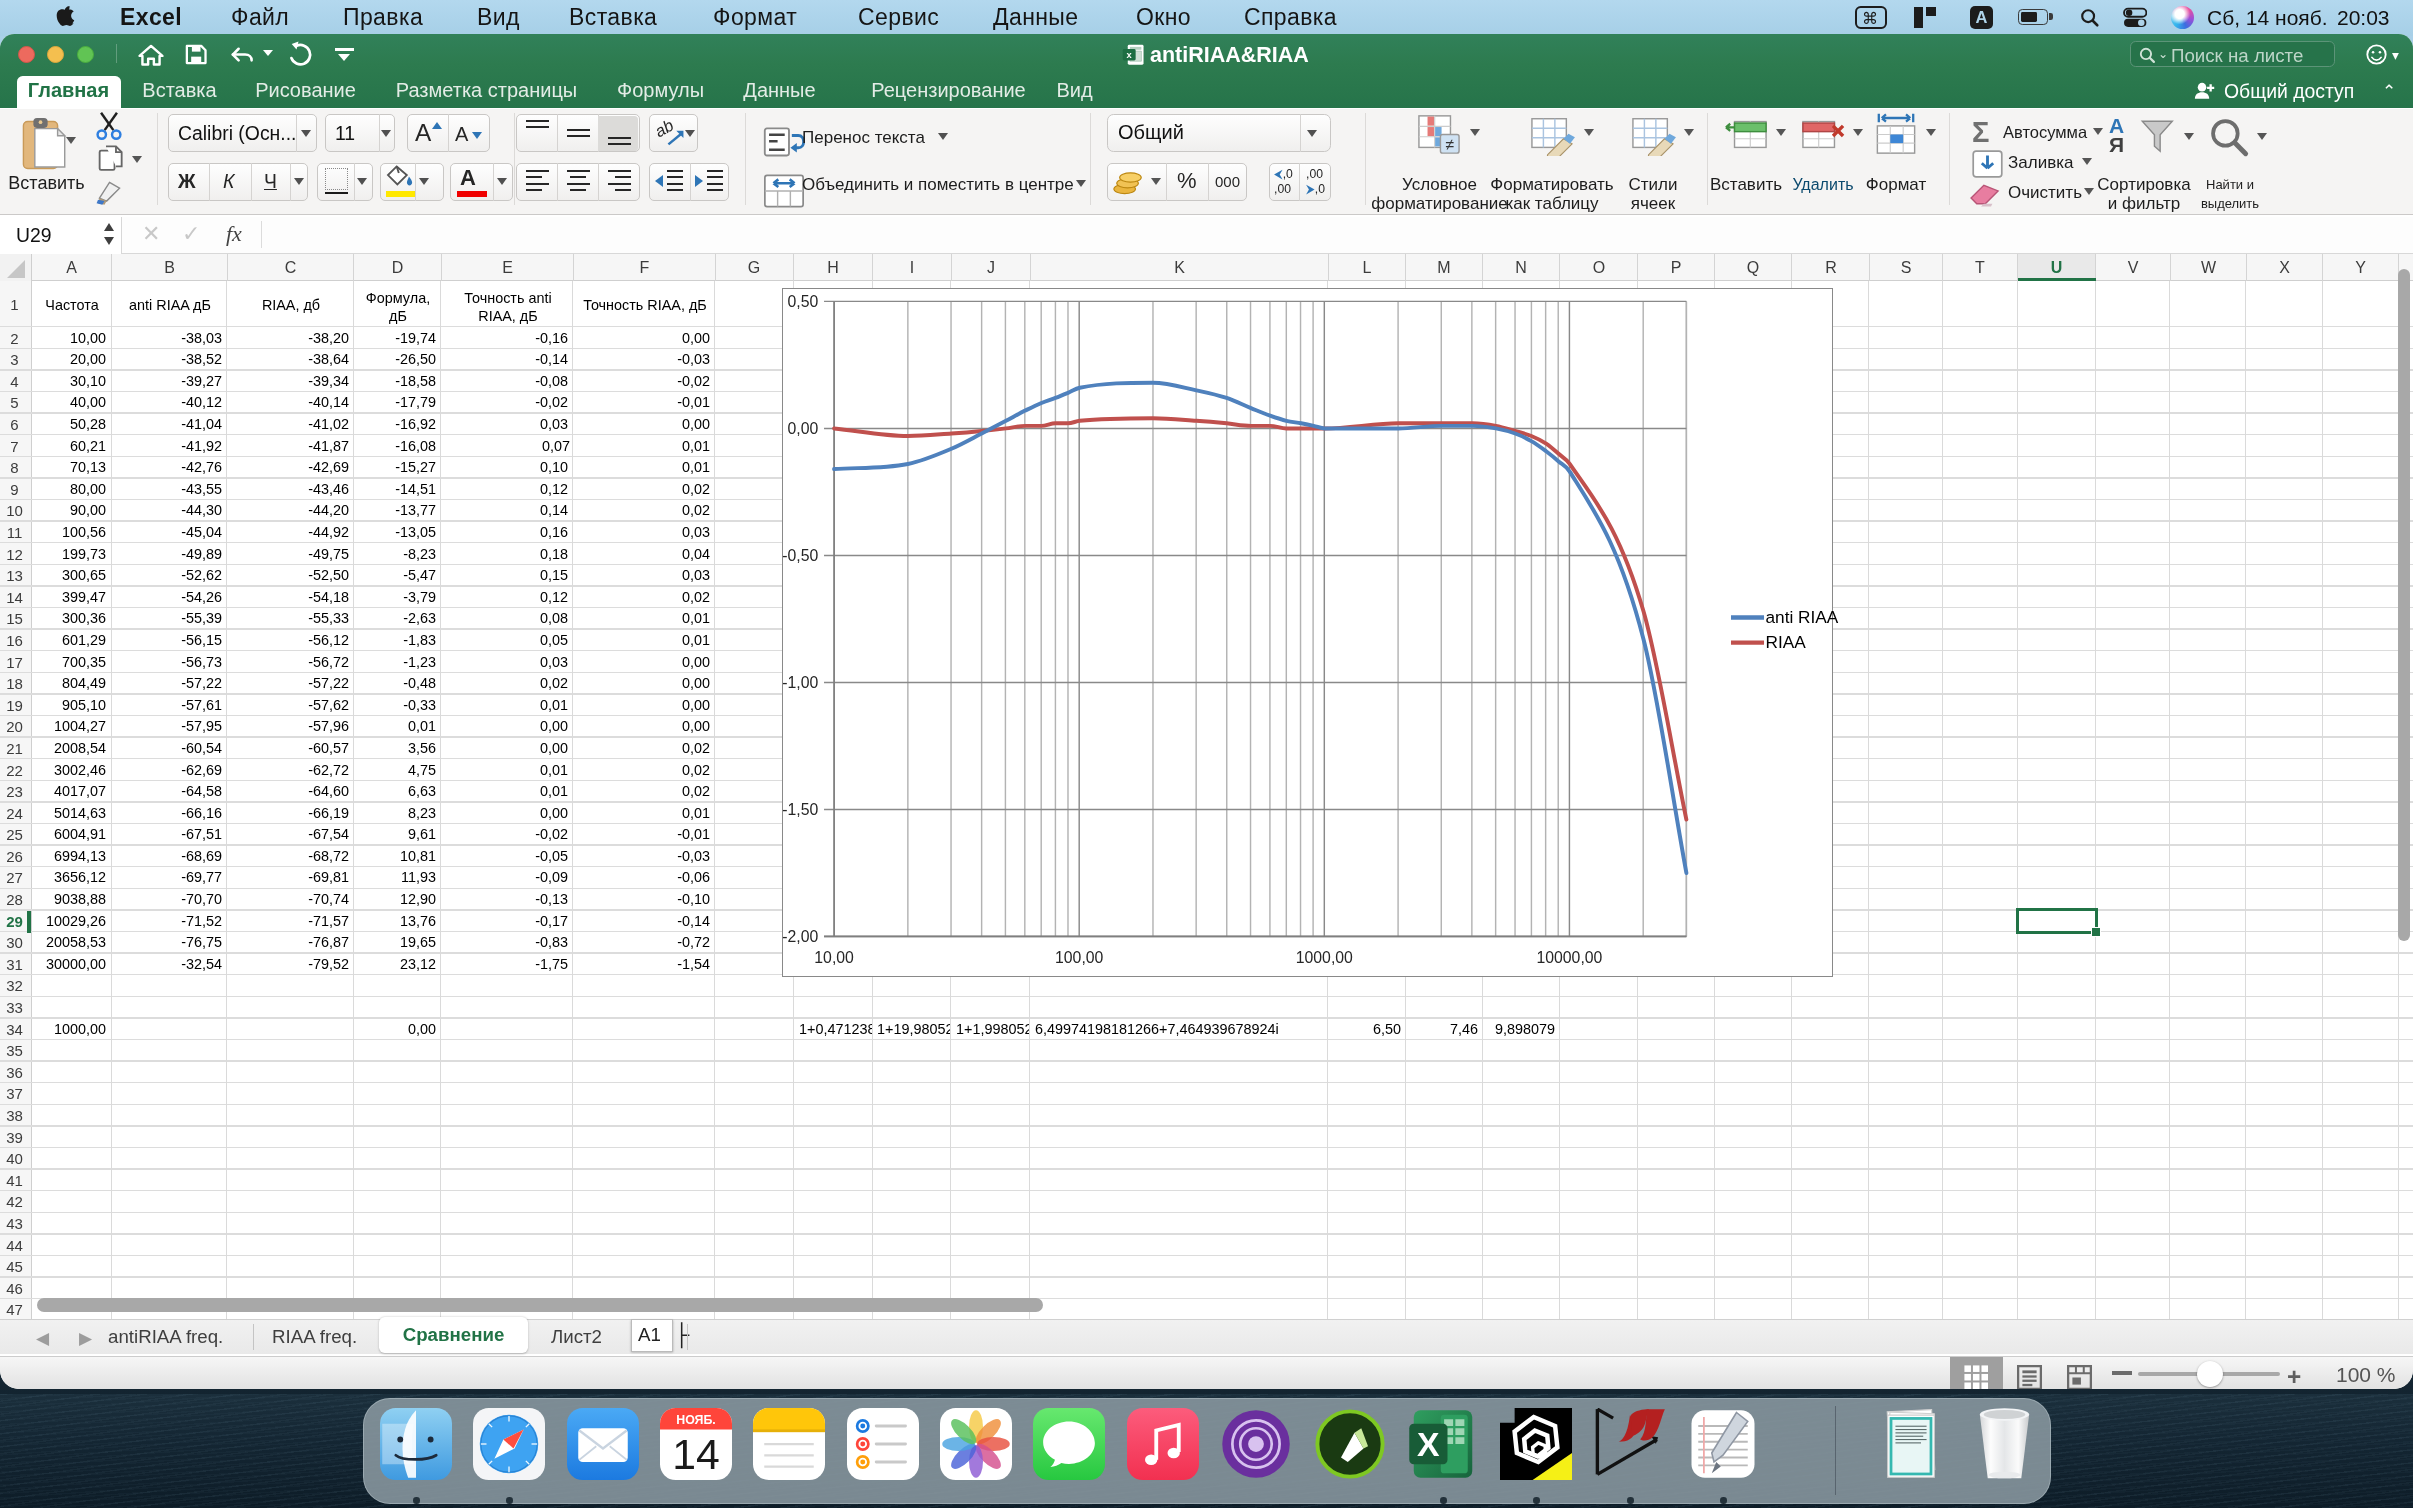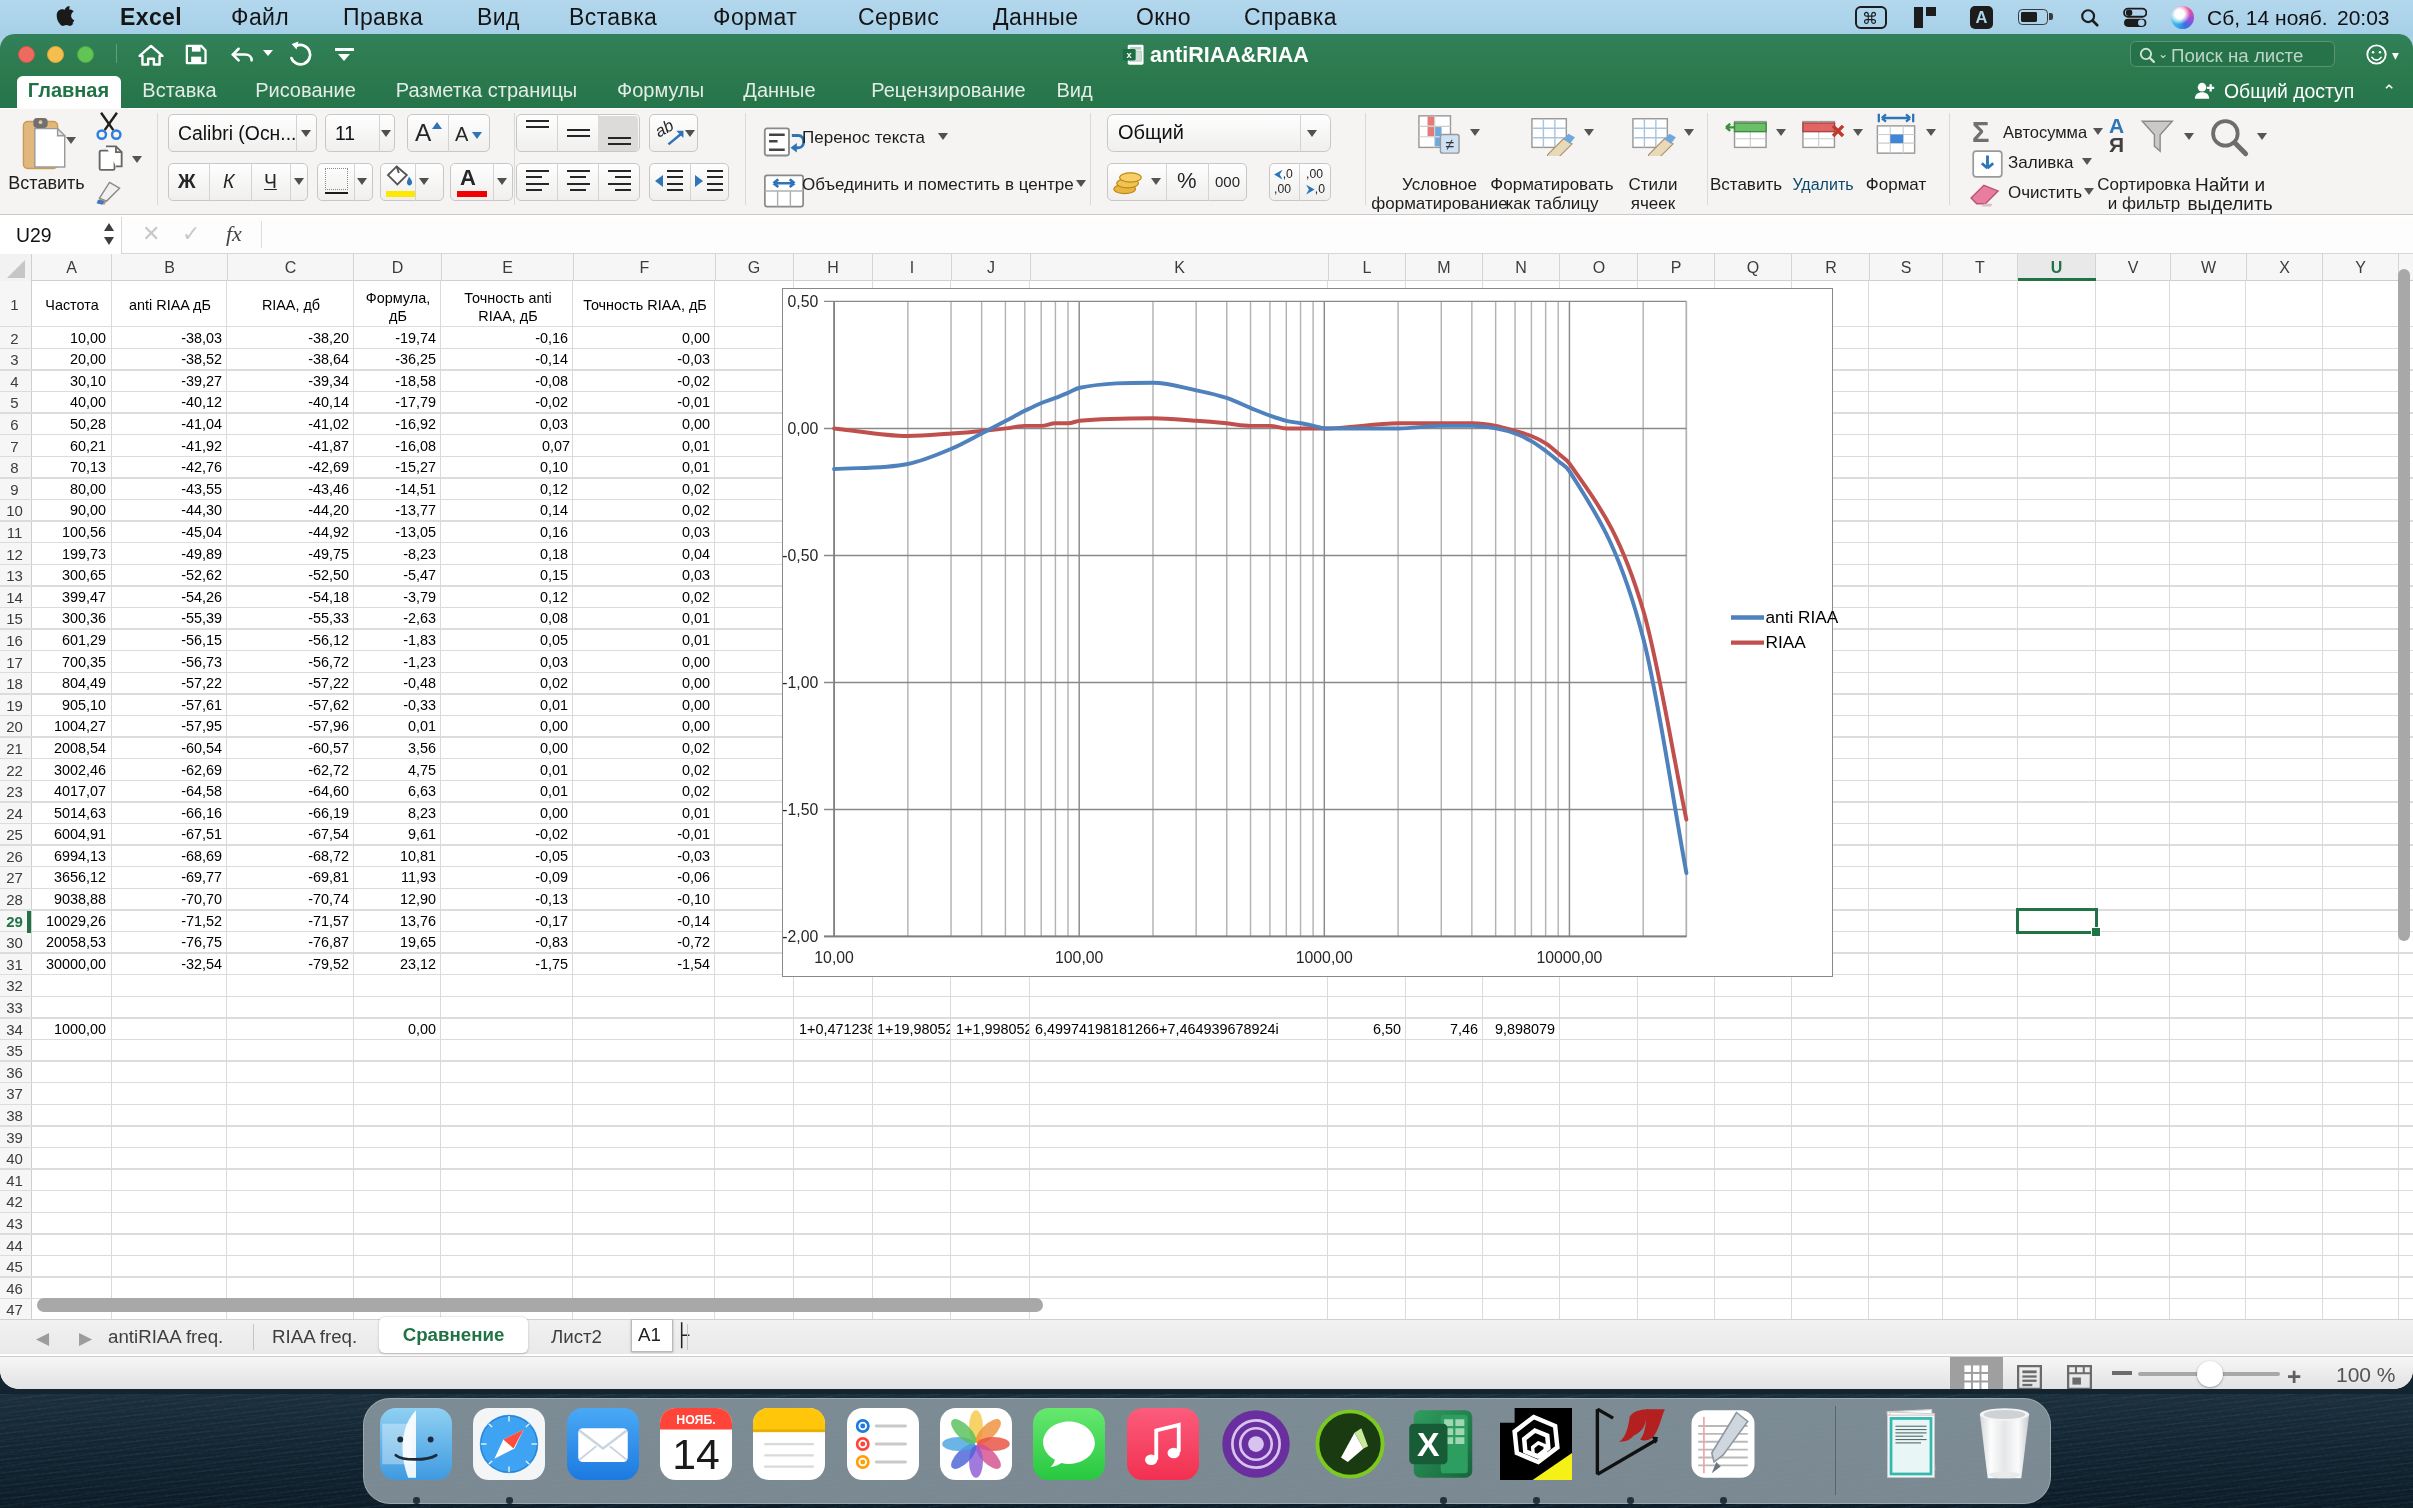--- a/index.html
+++ b/index.html
@@ -348,21 +348,21 @@
     <svg class="abs" style="left:2138px;top:83px" width="40" height="40" viewBox="0 0 28 28">
 <path d="M3 3h21l-8.5 9.5V24l-4-3.5v-8z" fill="#c9c9c9" stroke="#8a8a8a" stroke-width="1"></path>
     </svg>
     <div class="abs" style="left:2184px;top:99px;width:0;height:0;border-left:5.7px solid transparent;border-right:5.7px solid transparent;border-top:7.2px solid #555"></div>
     <div class="abs" style="left:2076px;top:142px;width:136px;text-align:center;font-size:17px;color:#1d1d1d;line-height:18.7px">Сортировка<br>и фильтр</div>
     <svg class="abs" style="left:2208px;top:82px" width="42" height="42" viewBox="0 0 29 29">
 <circle cx="12" cy="12" r="8.5" fill="none" stroke="#6d6d6d" stroke-width="2.6"></circle>
 <line x1="18.5" y1="18.5" x2="26" y2="26" stroke="#6d6d6d" stroke-width="3.4" stroke-linecap="round"></line>
     </svg>
     <div class="abs" style="left:2257px;top:99px;width:0;height:0;border-left:5.7px solid transparent;border-right:5.7px solid transparent;border-top:7.2px solid #555"></div>
-    <div class="abs" style="left:2162px;top:142px;width:136px;text-align:center;font-size:19px;color:#1d1d1d;line-height:18.7px">Найти и<br>выделить</div>
+    <div class="abs" style="left:2162px;top:142px;width:136px;text-align:center;font-size:13px;color:#1d1d1d;line-height:18.7px">Найти и<br>выделить</div>
     <div class="abs" style="left:0;top:183px;width:2413px;height:37px;background:#fdfdfd;border-bottom:1.4px solid #d8d8d8"></div>
     <div class="abs" style="left:0;top:183px;width:122px;height:37px;background:#fff;border-right:1.4px solid #d8d8d8"></div>
     <div class="abs" style="left:16px;top:190px;font-size:19.4px;color:#111">U29</div>
     <div class="abs" style="left:104px;top:189px;width:0;height:0;border-left:5.7px solid transparent;border-right:5.7px solid transparent;border-bottom:8px solid #3f3f3f"></div>
     <div class="abs" style="left:104px;top:203px;width:0;height:0;border-left:5.7px solid transparent;border-right:5.7px solid transparent;border-top:8px solid #3f3f3f"></div>
     <div class="abs" style="left:142px;top:187px;font-size:22px;color:#c8c8c8">✕</div>
     <div class="abs" style="left:182px;top:187px;font-size:22px;color:#c8c8c8">✓</div>
     <div class="abs" style="left:226px;top:187px;font-size:22px;font-style:italic;font-family:'Liberation Serif',serif;color:#444">fx</div>
     <div class="abs" style="left:261px;top:187px;width:1.4px;height:27px;background:#dcdcdc"></div>
     <div class="abs" style="left:0;top:220px;width:2413px;height:27px;background:#f6f6f6;border-bottom:1.4px solid #cfcfcf"></div>
@@ -478,21 +478,21 @@
       <div class="cell" style="left:574px;top:0px;width:142px;height:47px;display:flex;align-items:center;justify-content:center;text-align:center">Точность RIAA, дБ</div>
       <div class="cell num" style="left:32px;top:47px;width:74px;height:21.6px;line-height:21.6px">10,00</div>
       <div class="cell num" style="left:112px;top:47px;width:110px;height:21.6px;line-height:21.6px">-38,03</div>
       <div class="cell num" style="left:228px;top:47px;width:121px;height:21.6px;line-height:21.6px">-38,20</div>
       <div class="cell num" style="left:354px;top:47px;width:82px;height:21.6px;line-height:21.6px">-19,74</div>
       <div class="cell num" style="left:442px;top:47px;width:126px;height:21.6px;line-height:21.6px">-0,16</div>
       <div class="cell num" style="left:574px;top:47px;width:136px;height:21.6px;line-height:21.6px">0,00</div>
       <div class="cell num" style="left:32px;top:68px;width:74px;height:21.6px;line-height:21.6px">20,00</div>
       <div class="cell num" style="left:112px;top:68px;width:110px;height:21.6px;line-height:21.6px">-38,52</div>
       <div class="cell num" style="left:228px;top:68px;width:121px;height:21.6px;line-height:21.6px">-38,64</div>
-      <div class="cell num" style="left:354px;top:68px;width:82px;height:21.6px;line-height:21.6px">-36,25</div>
+      <div class="cell num" style="left:354px;top:68px;width:82px;height:21.6px;line-height:21.6px">-26,50</div>
       <div class="cell num" style="left:442px;top:68px;width:126px;height:21.6px;line-height:21.6px">-0,14</div>
       <div class="cell num" style="left:574px;top:68px;width:136px;height:21.6px;line-height:21.6px">-0,03</div>
       <div class="cell num" style="left:32px;top:90px;width:74px;height:21.6px;line-height:21.6px">30,10</div>
       <div class="cell num" style="left:112px;top:90px;width:110px;height:21.6px;line-height:21.6px">-39,27</div>
       <div class="cell num" style="left:228px;top:90px;width:121px;height:21.6px;line-height:21.6px">-39,34</div>
       <div class="cell num" style="left:354px;top:90px;width:82px;height:21.6px;line-height:21.6px">-18,58</div>
       <div class="cell num" style="left:442px;top:90px;width:126px;height:21.6px;line-height:21.6px">-0,08</div>
       <div class="cell num" style="left:574px;top:90px;width:136px;height:21.6px;line-height:21.6px">-0,02</div>
       <div class="cell num" style="left:32px;top:111px;width:74px;height:21.6px;line-height:21.6px">40,00</div>
       <div class="cell num" style="left:112px;top:111px;width:110px;height:21.6px;line-height:21.6px">-40,12</div>

